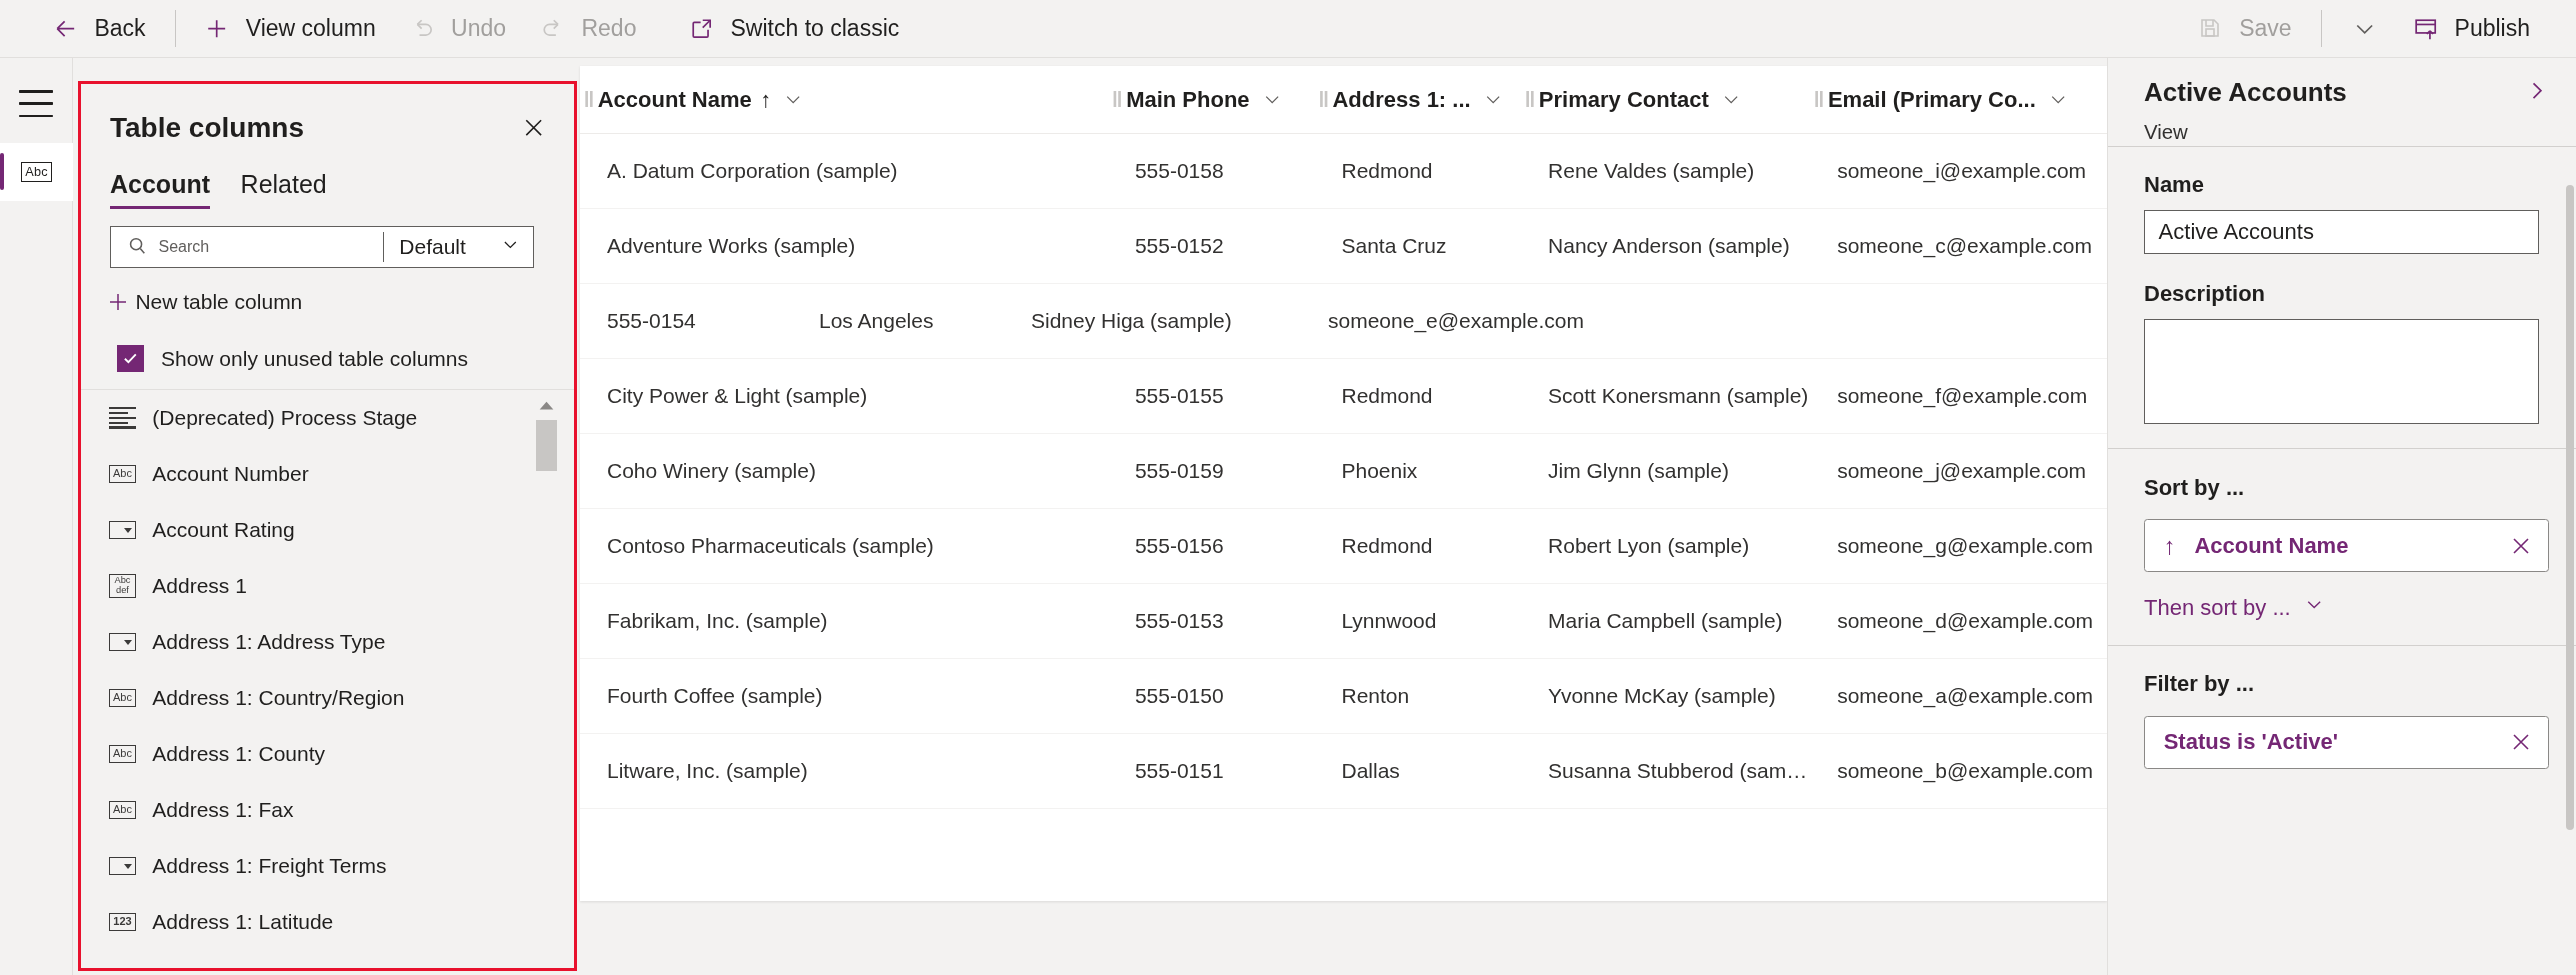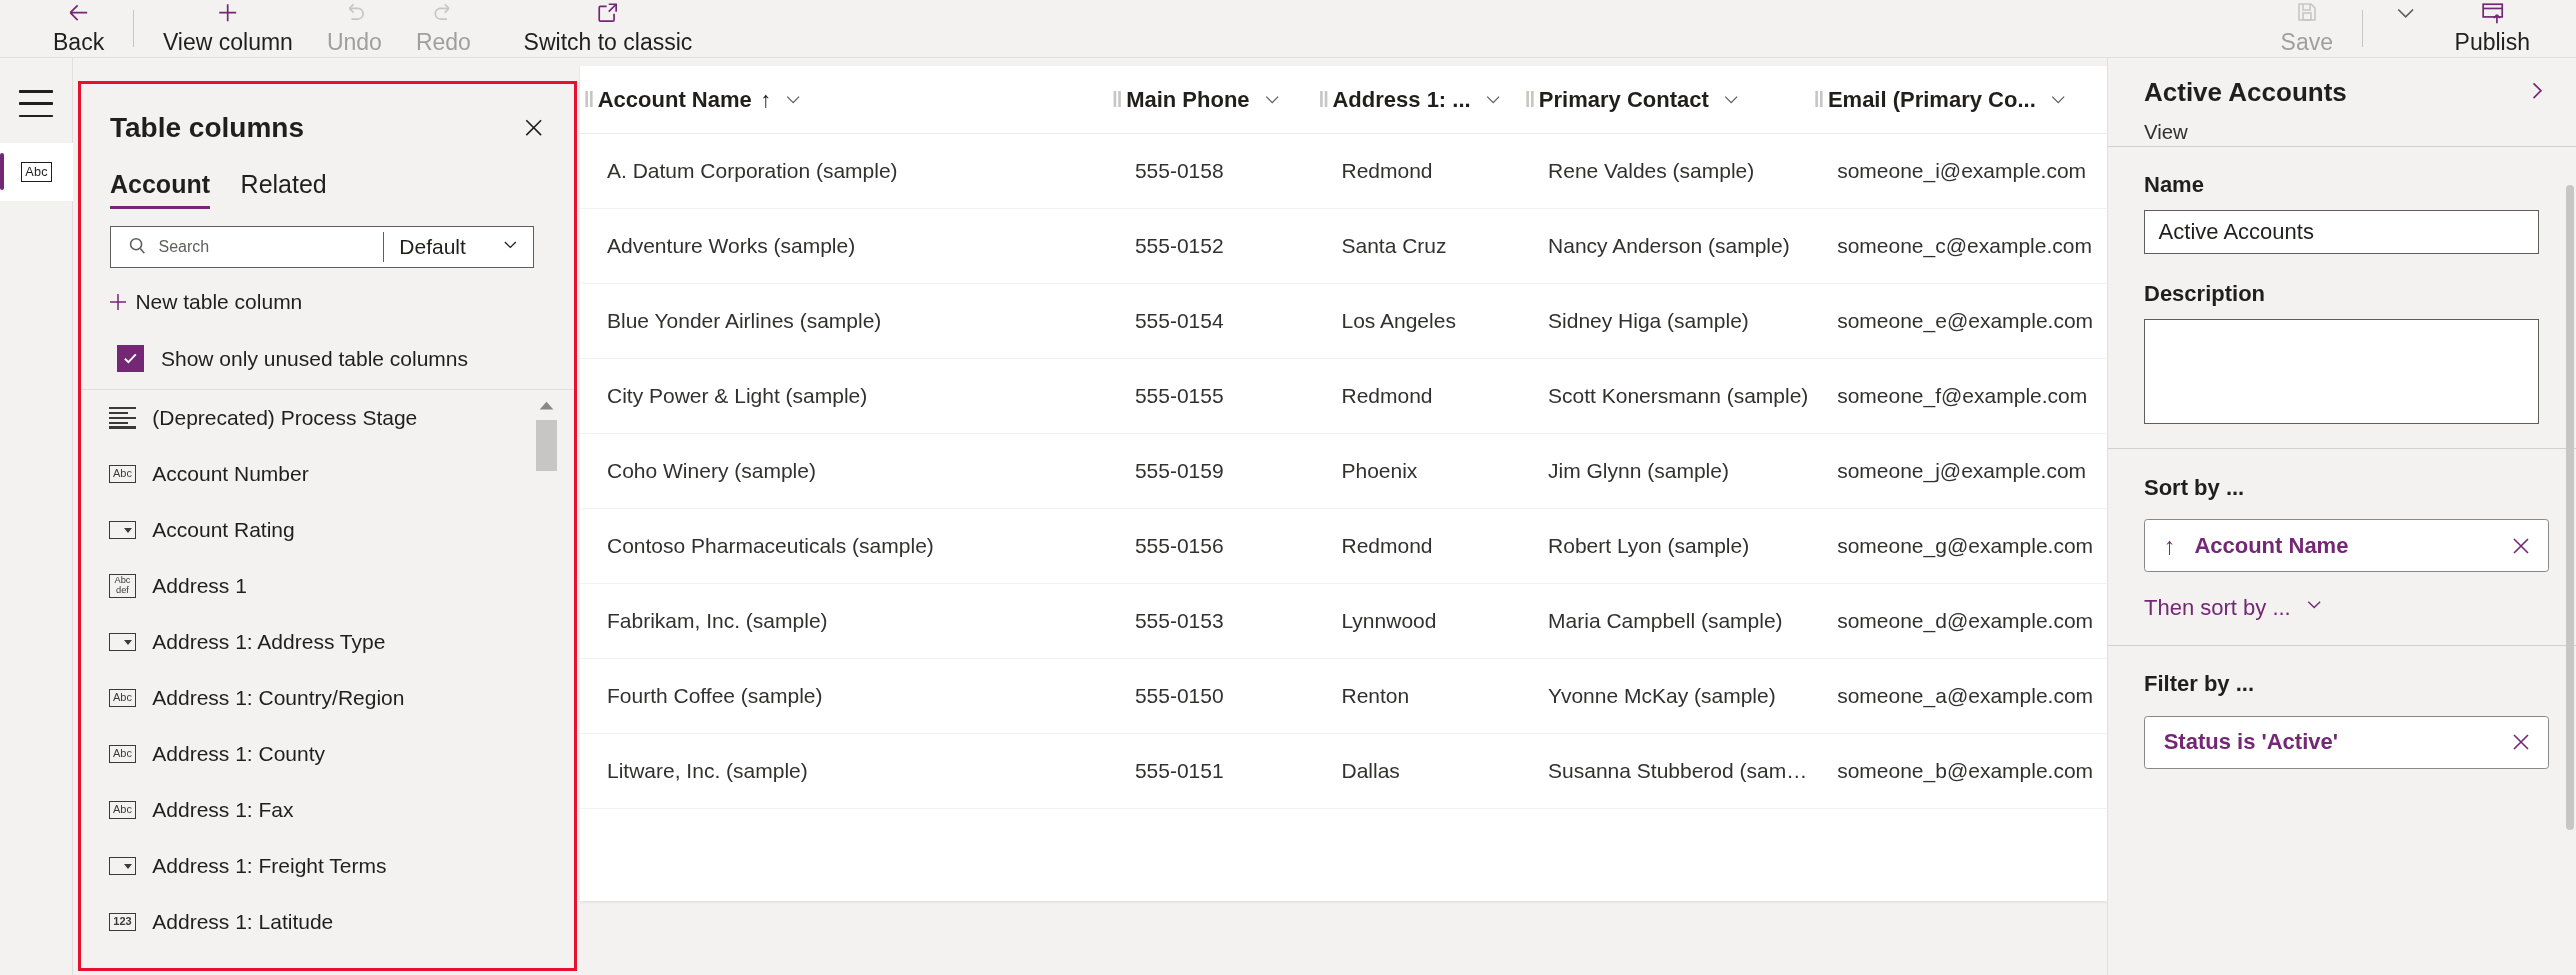--- a/index.html
+++ b/index.html
@@ -14,26 +14,25 @@
   
   .cmdbar {
     position: absolute; top: 0; left: 0; width: 2576px; height: 58px;
     background: #f3f2f1;
     border-bottom: 0.8px solid #e1dfdd;
     display: flex; align-items: center;
   }
   .cmd-left { display: flex; align-items: center; padding-left: 36px; gap: 0; }
   .cmd-right { margin-left: auto; display: flex; align-items: center; padding-right: 29px; }
   .cmd-btn {
-    display: flex; align-items: center; gap: 4px;
+    display: flex; align-items: center; gap: 16px;
     height: 58px; padding: 0 17px;
     font-size: 23px; color: #201f1e; white-space: nowrap;
     cursor: pointer; background: none; border: none;
     font-family: "Liberation Sans", sans-serif;
-    flex-direction: column;
   }
   .cmd-btn.disabled { color: #a19f9d; cursor: default; text-align: right; }
   .cmd-sep { width: 0.8px; height: 37px; background: #c8c6c4; margin: 0 12px; }
   .cmd-ico { display: inline-flex; align-items: center; justify-content: center;
              width: 25.4px; height: 25.4px; }
   .cmd-ico svg { display: block; }
 
   
   .rail {
     position: absolute; top: 58px; left: 0; width: 73px; height: 918px;
@@ -544,21 +543,20 @@
           <div class="gr-cell c-email">someone_i@example.com</div>
         </div>
         <div class="grid-row">
           <div class="gr-cell c-name">Adventure Works (sample)</div>
           <div class="gr-cell c-phone">555-0152</div>
           <div class="gr-cell c-addr">Santa Cruz</div>
           <div class="gr-cell c-contact">Nancy Anderson (sample)</div>
           <div class="gr-cell c-email">someone_c@example.com</div>
         </div>
         <div class="grid-row">
-          <div class="gr-cell c-name">Blue Yonder Airlines (sample)</div>
           <div class="gr-cell c-phone">555-0154</div>
           <div class="gr-cell c-addr">Los Angeles</div>
           <div class="gr-cell c-contact">Sidney Higa (sample)</div>
           <div class="gr-cell c-email">someone_e@example.com</div>
         </div>
         <div class="grid-row">
           <div class="gr-cell c-name">City Power &amp; Light (sample)</div>
           <div class="gr-cell c-phone">555-0155</div>
           <div class="gr-cell c-addr">Redmond</div>
           <div class="gr-cell c-contact">Scott Konersmann (sample)</div>

